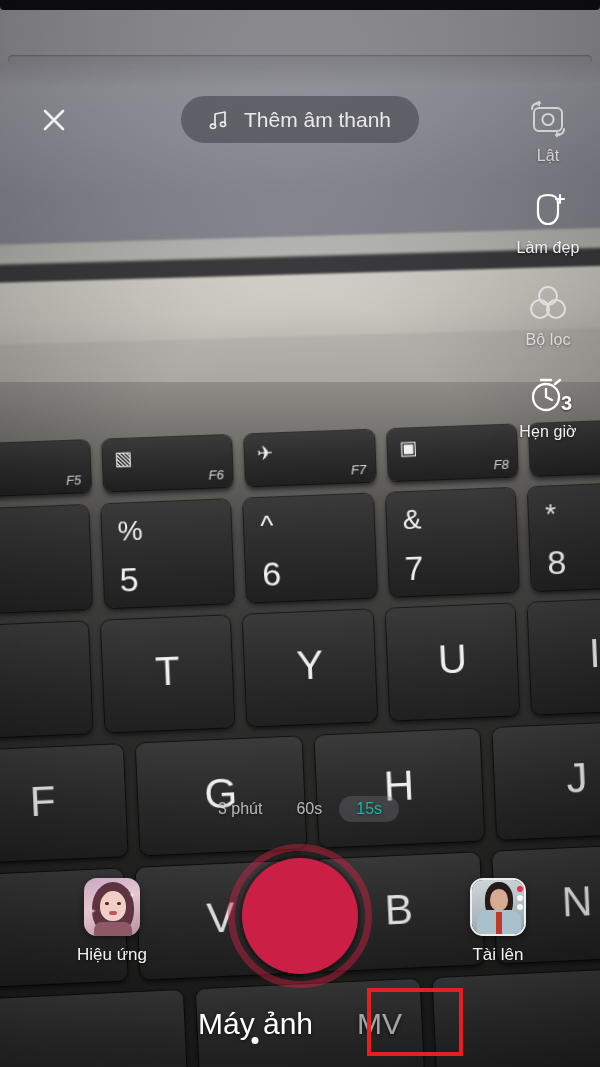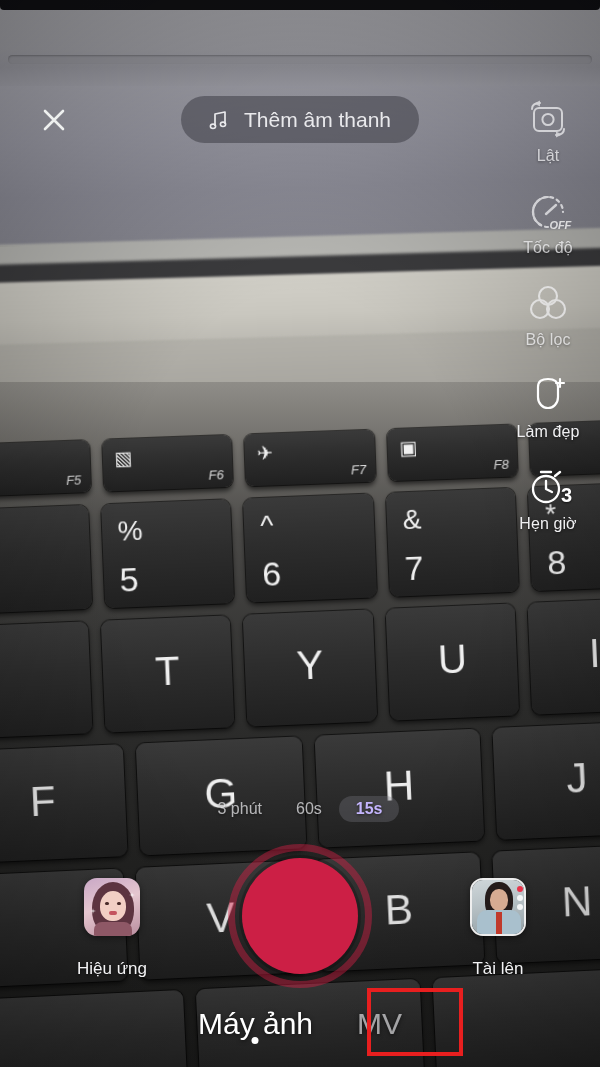--- a/index.html
+++ b/index.html
@@ -134,42 +134,42 @@
   
   .dur-row{
     position:absolute; left:0; right:0; top:791px; height:36px;
     display:flex; align-items:center; justify-content:center; gap:0;
   }
   .dur{
     font-size:16px; color:rgba(240,240,242,.72); padding:4px 17px; cursor:pointer;
     text-shadow:0 1px 3px rgba(0,0,0,.5); position:relative;
   }
   .dur.sel{
-    color:#c4b5fd; font-weight:700;
+    color:#14b8a6; font-weight:400;
     background:rgba(120,120,128,.34); border-radius:18px;
   }
 
   
   .rec-wrap{
     position:absolute; left:50%; top:916px; transform:translate(-50%,-50%);
     width:144px; height:144px; display:flex; align-items:center; justify-content:center;
     cursor:pointer;
   }
   .rec-ring{
     position:absolute; inset:0; border-radius:50%;
     border:7px solid rgba(224,32,72,.42);
   }
   .rec-core{
     width:116px; height:116px; border-radius:50%;
     background:#cc1f45;
     box-shadow:0 0 0 3px rgba(0,0,0,.22);
   }
 
   
-  .shortcut{ position:absolute; width:110px; display:flex; flex-direction:column; align-items:center; gap:23px; cursor:pointer; }
+  .shortcut{ position:absolute; width:110px; display:flex; flex-direction:column; align-items:center; gap:9px; cursor:pointer; }
   .sc-left{ left:57px; top:878px; }
   .sc-right{ left:443px; top:878px;text-align:center; }
   .sc-thumb{
     width:56px; height:58px; border-radius:13px; overflow:hidden; position:relative;
     box-shadow:0 2px 6px rgba(0,0,0,.45);
   }
   .sc-thumb.bordered{ border:2px solid rgba(255,255,255,.92); }
   .sc-lbl{ font-size:17px; color:#f2f2f4; text-shadow:0 1px 3px rgba(0,0,0,.6); white-space:nowrap; }
 
   
@@ -347,52 +347,40 @@
             <circle cx="20" cy="19.5" r="5.6" stroke="#f0f0f2" stroke-width="2" fill="none"></circle>
             <path d="M4 9 C4 4 8 3 12 3" stroke="#f0f0f2" stroke-width="2" fill="none" stroke-linecap="round"></path>
             <path d="M12 6.5 L12 0.5 L6 3.5 Z" fill="#f0f0f2" opacity=".9"></path>
             <path d="M36 29 C36 34 32 35 28 35" stroke="#f0f0f2" stroke-width="2" fill="none" stroke-linecap="round"></path>
             <path d="M28 31.5 L28 37.5 L34 34.5 Z" fill="#f0f0f2" opacity=".9"></path>
           </svg>
         </span>
         <span class="rail-lbl">Lật</span>
       </div>
 
-      <div class="rail-item dim">
+
+      <div class="rail-item">
         <span class="rail-ic">
           <svg width="42" height="40" viewBox="0 0 42 40">
-            <path d="M21 36 A15 15 0 1 1 36 21" stroke="#f0f0f2" stroke-width="2.2" fill="none" stroke-linecap="round" stroke-dasharray="3 4"></path>
-            <path d="M6 21 A15 15 0 0 1 21 6" stroke="#f0f0f2" stroke-width="2.2" fill="none" stroke-linecap="round"></path>
-            <path d="M6 21 A15 15 0 0 0 14 34" stroke="#f0f0f2" stroke-width="2.2" fill="none" stroke-linecap="round"></path>
-            <path d="M19 23 L29 14" stroke="#f0f0f2" stroke-width="2.4" stroke-linecap="round"></path>
+            <path d="M11 12 C11 6 15 4 21 4 C27 4 31 6 31 12 L31 22 C31 29 26 33 21 33 C16 33 11 29 11 22 Z" stroke="#fff" stroke-width="2.2" fill="none"></path>
+            <path d="M33 4 L33 12 M29 8 L37 8" stroke="#fff" stroke-width="2.1" stroke-linecap="round"></path>
           </svg>
-          <span class="off-txt">OFF</span>
-        </span>
-        <span class="rail-lbl">Tốc độ</span>
+        </span>
+        <span class="rail-lbl">Làm đẹp</span>
       </div>
 
       <div class="rail-item dim">
         <span class="rail-ic">
           <svg width="42" height="40" viewBox="0 0 42 40">
             <circle cx="21" cy="13" r="9" stroke="#f0f0f2" stroke-width="2.1" fill="none"></circle>
             <circle cx="13" cy="26" r="9" stroke="#f0f0f2" stroke-width="2.1" fill="none"></circle>
             <circle cx="29" cy="26" r="9" stroke="#f0f0f2" stroke-width="2.1" fill="none"></circle>
           </svg>
         </span>
         <span class="rail-lbl">Bộ lọc</span>
-      </div>
-
-      <div class="rail-item">
-        <span class="rail-ic">
-          <svg width="42" height="40" viewBox="0 0 42 40">
-            <path d="M11 12 C11 6 15 4 21 4 C27 4 31 6 31 12 L31 22 C31 29 26 33 21 33 C16 33 11 29 11 22 Z" stroke="#fff" stroke-width="2.2" fill="none"></path>
-            <path d="M33 4 L33 12 M29 8 L37 8" stroke="#fff" stroke-width="2.1" stroke-linecap="round"></path>
-          </svg>
-        </span>
-        <span class="rail-lbl">Làm đẹp</span>
       </div>
 
       <div class="rail-item">
         <span class="rail-ic">
           <svg width="42" height="40" viewBox="0 0 42 40">
             <circle cx="19" cy="22" r="13" stroke="#fff" stroke-width="2.3" fill="none"></circle>
             <path d="M19 22 L19 14 M19 22 L25 25" stroke="#fff" stroke-width="2.3" stroke-linecap="round"></path>
             <path d="M14 5 L24 5" stroke="#fff" stroke-width="2.4" stroke-linecap="round"></path>
             <path d="M28 9 L33 5" stroke="#fff" stroke-width="2.4" stroke-linecap="round"></path>
           </svg>

